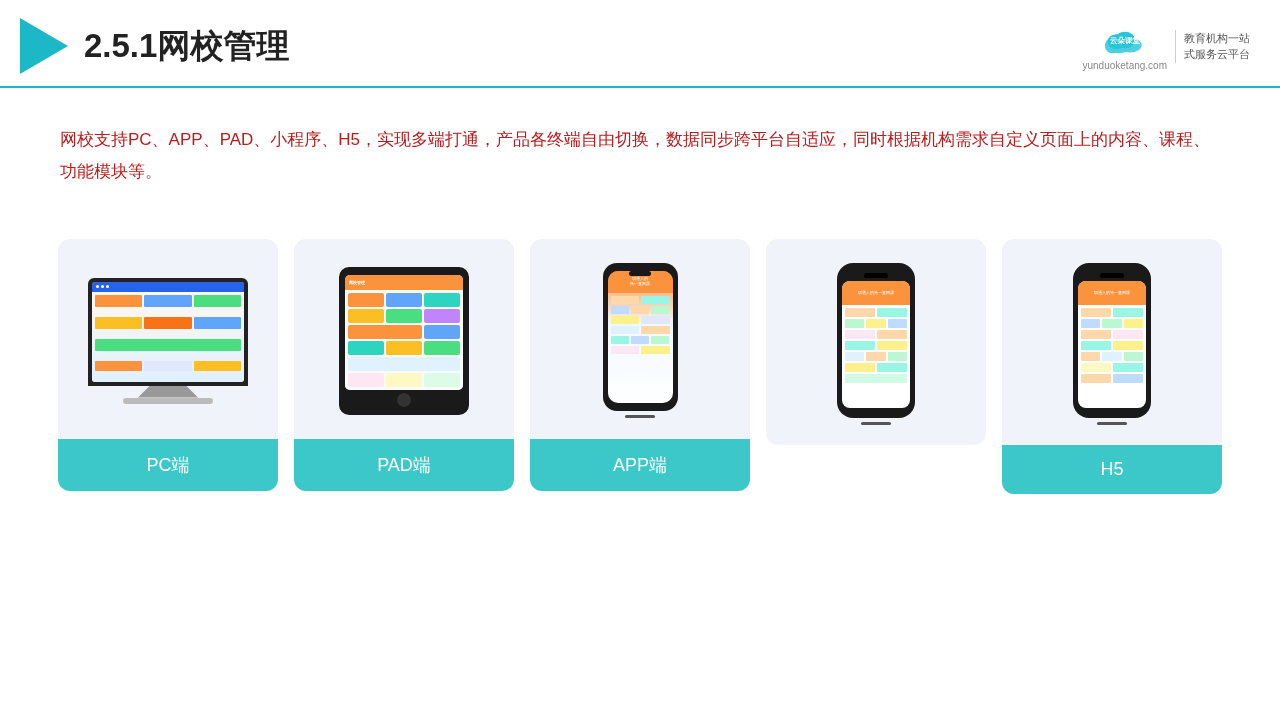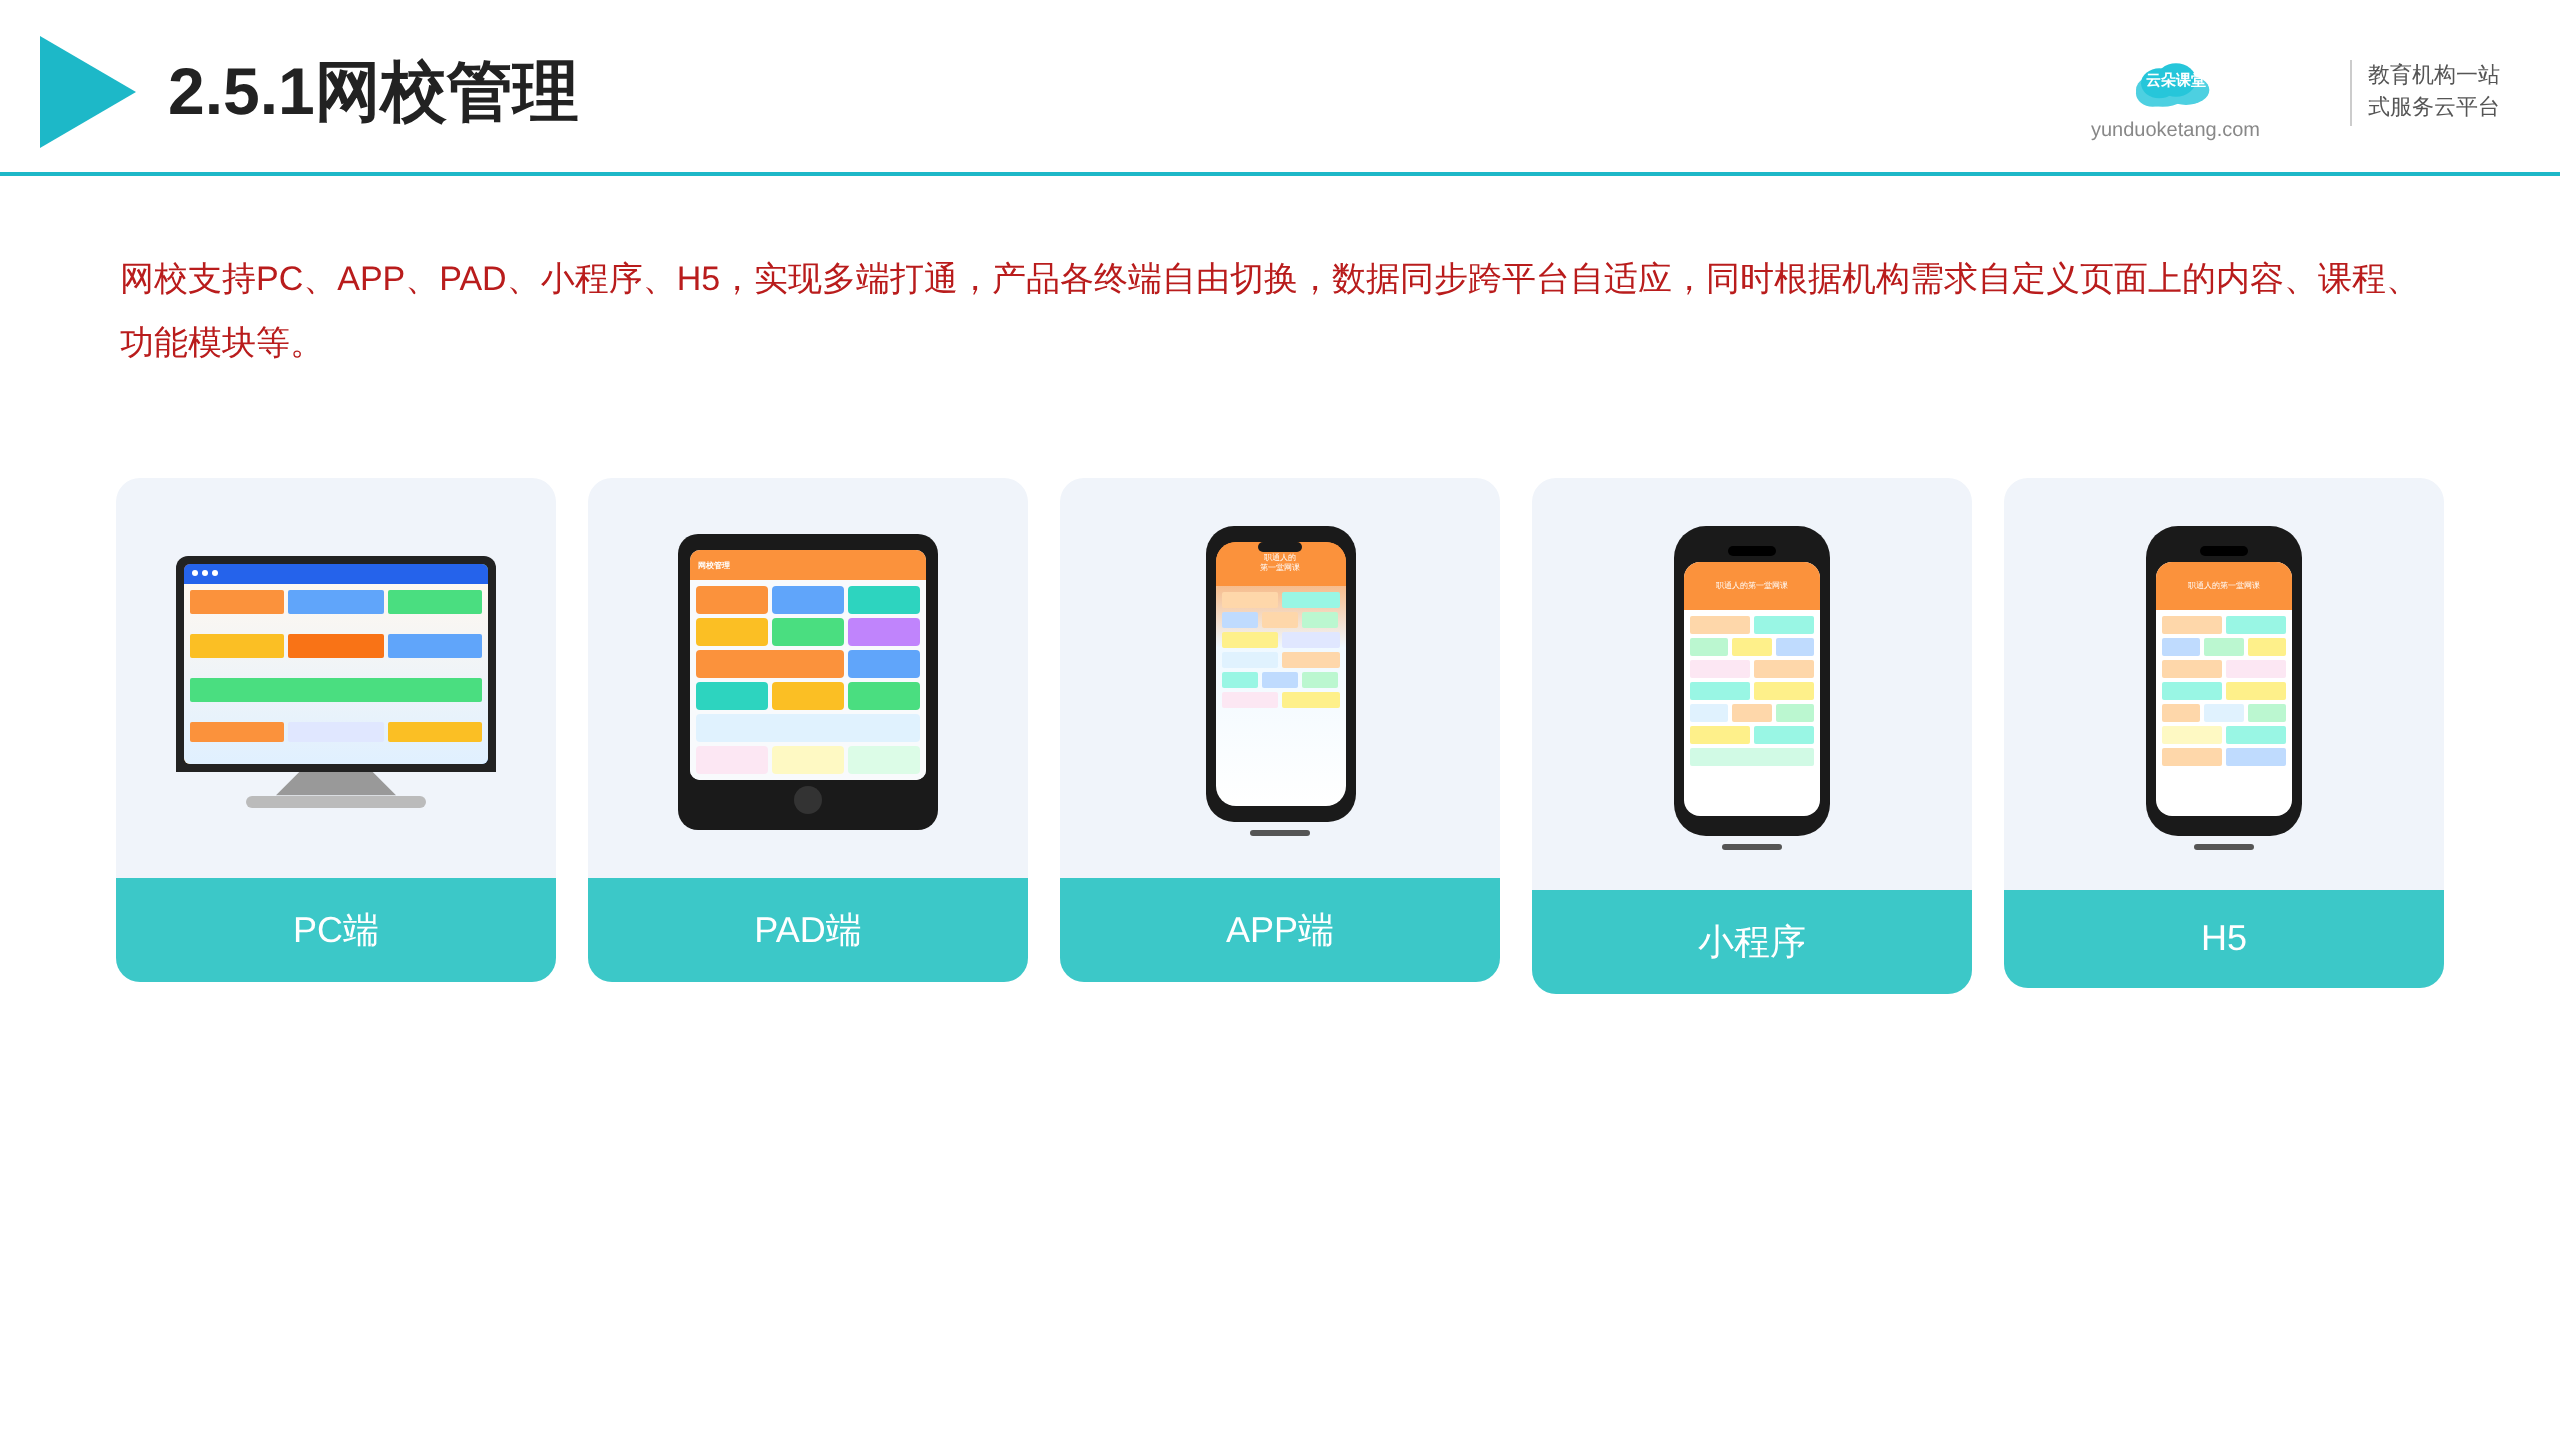--- a/index.html
+++ b/index.html
@@ -53,21 +53,20 @@
     .brand-domain {
       font-size: 10px;
       color: #888;
       margin-top: 2px;
     }
     .brand-slogan {
       font-size: 11px;
       color: #555;
       text-align: center;
       line-height: 1.4;
-      margin-left: 37px;
     }
 
     
     .description {
       padding: 36px 60px 20px 60px;
       font-size: 17px;
       color: #b91c1c;
       line-height: 1.9;
     }
 
@@ -542,21 +541,20 @@
               </div>
               <div class="mini-row">
                 <div class="mini-block" style="background:#d1fae5; grid-column: span 2; width:100%; flex: auto;"></div>
               </div>
             </div>
           </div>
         </div>
         <div class="phone-home"></div>
       </div>
     </div>
-    <div class="device-label">小程序</div>
   </div>
 
   <div class="device-card">
     <div class="device-image-area">
       <div class="phone-device">
         <div class="mini-phone-frame">
           <div class="mini-phone-notch"></div>
           <div class="mini-phone-screen">
             <div class="mini-top">
               <div class="mini-top-text">职通人的第一堂网课</div>

